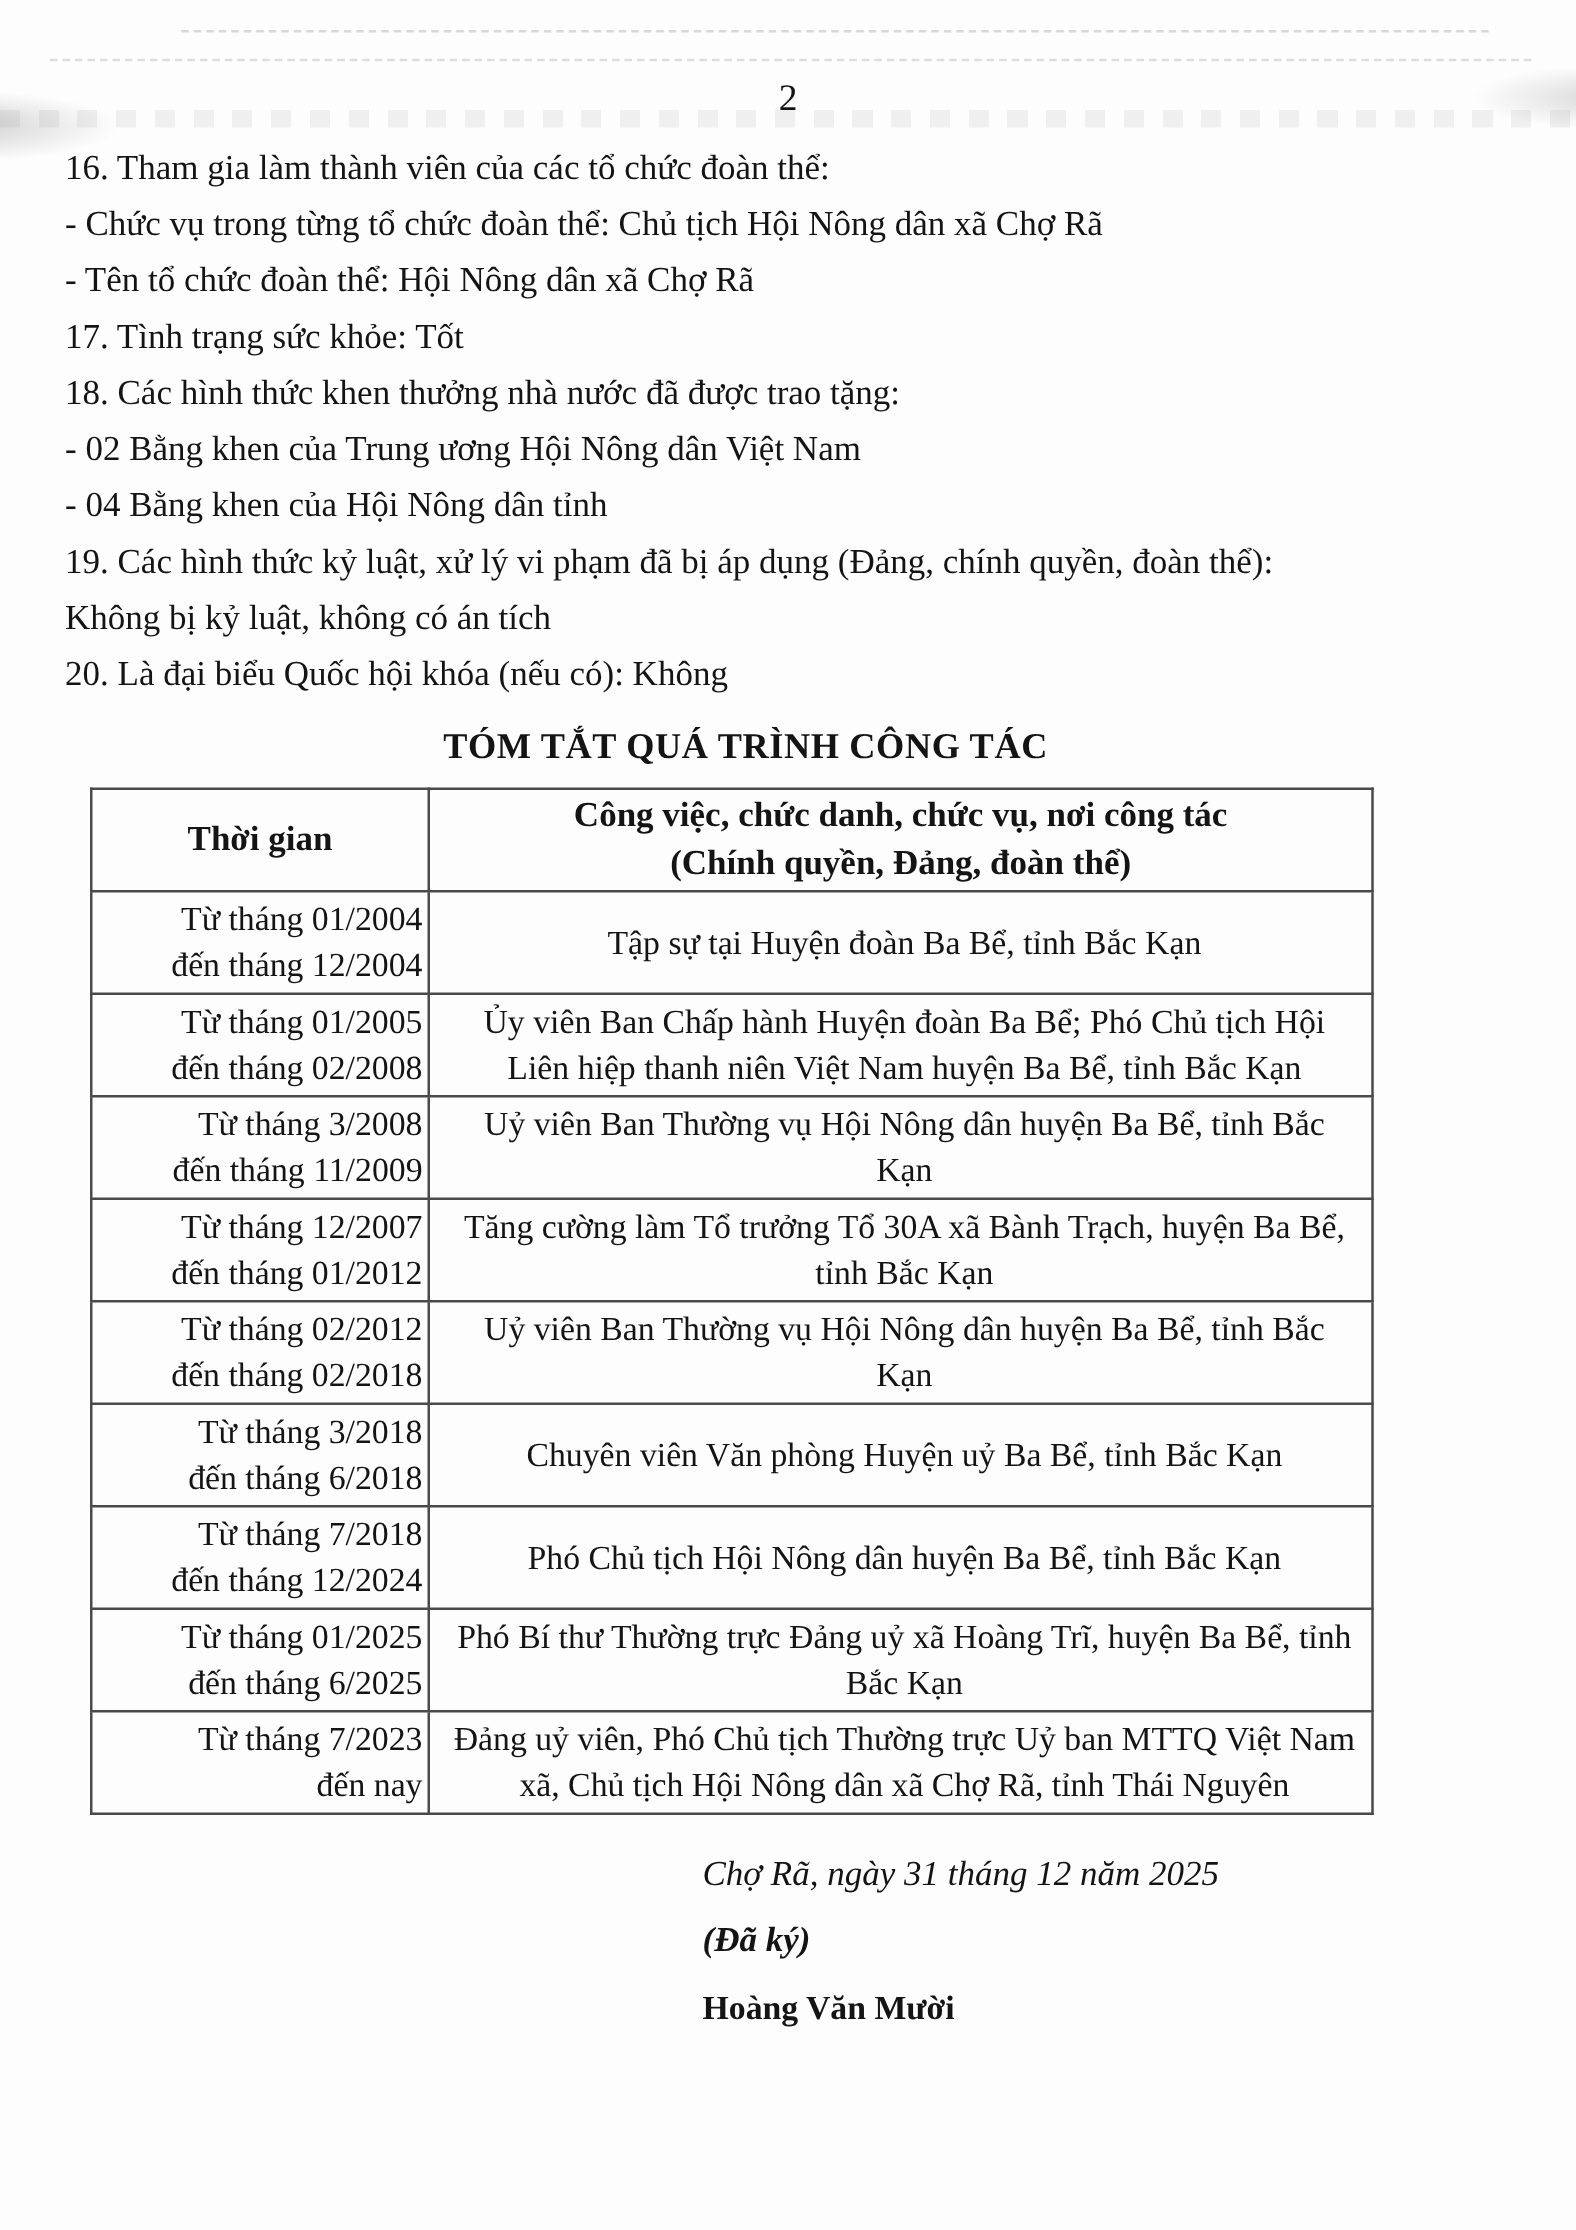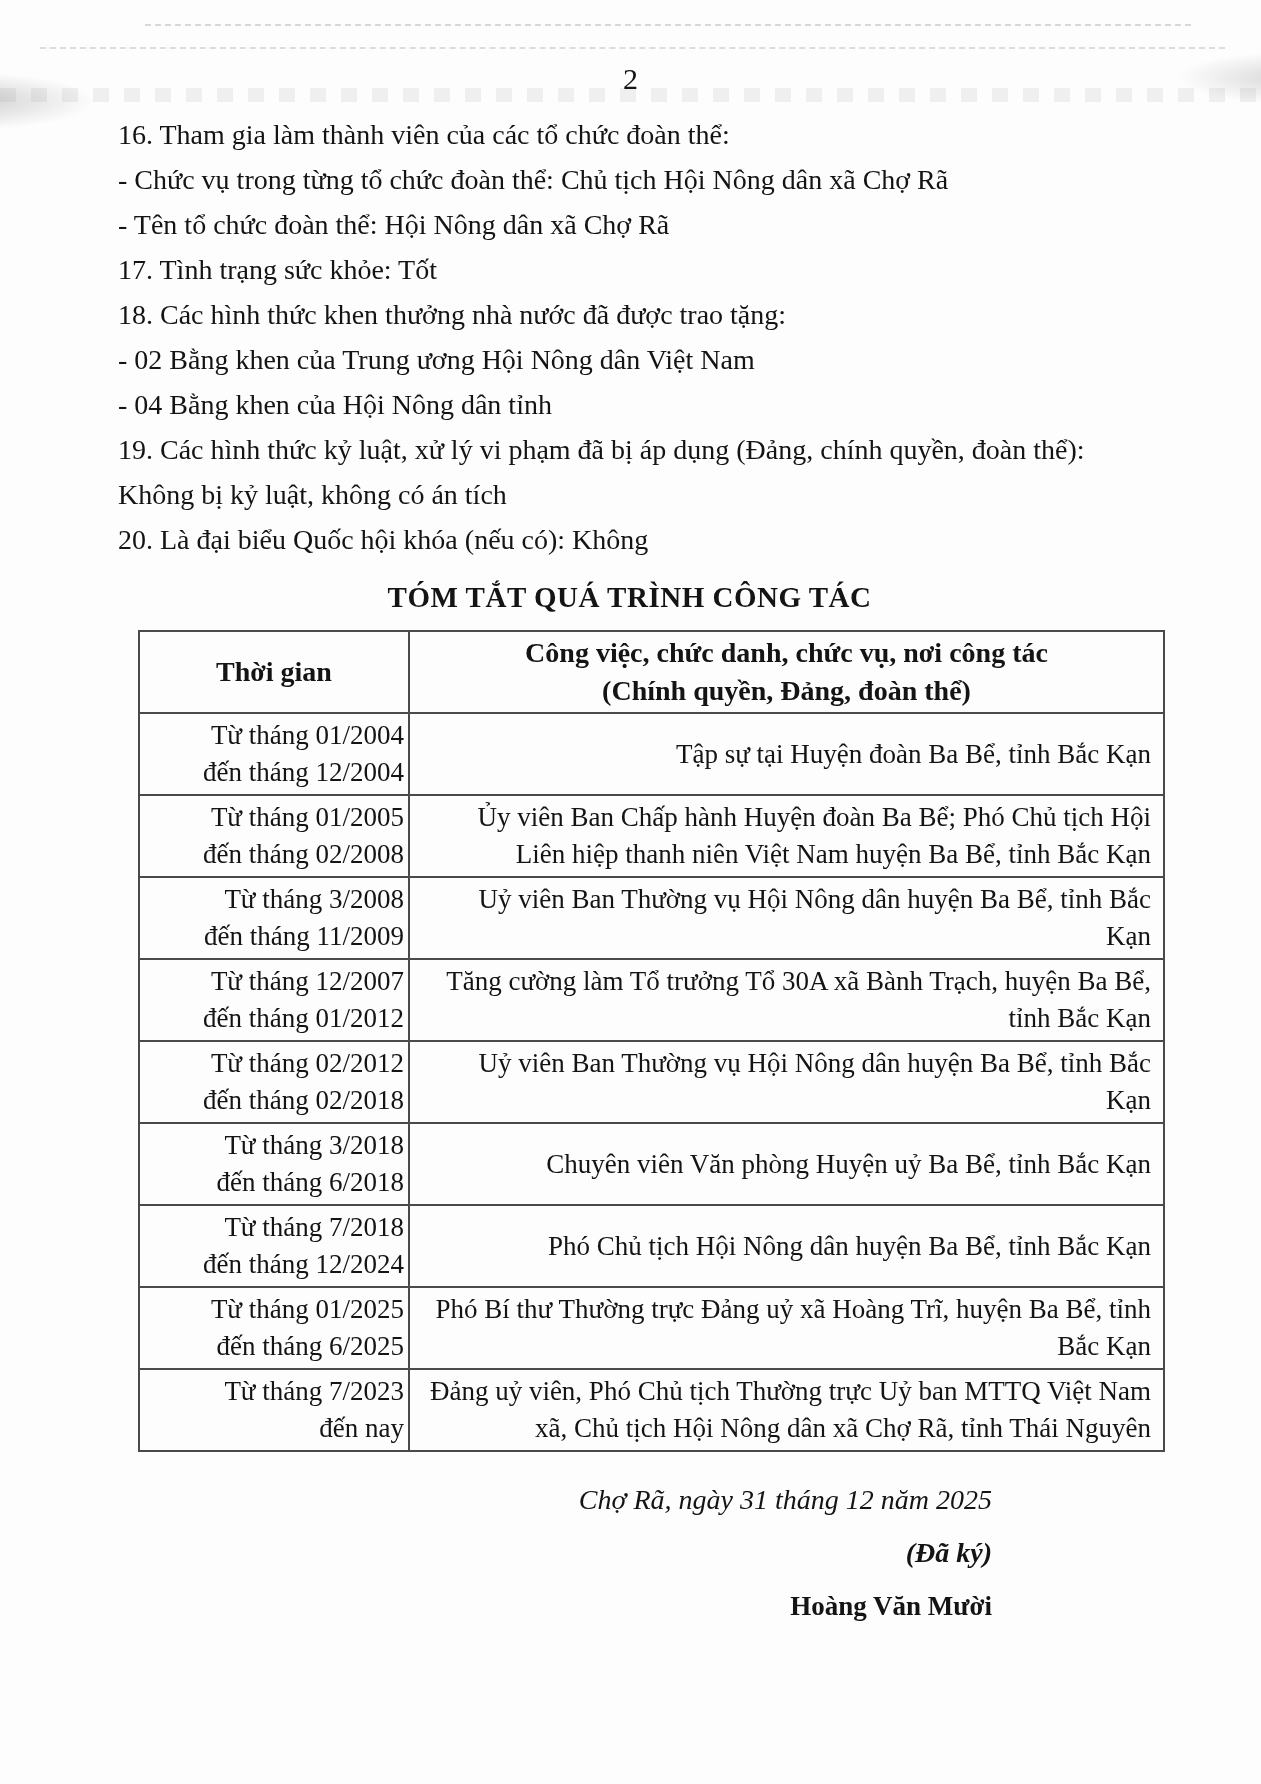--- a/index.html
+++ b/index.html
@@ -23,21 +23,21 @@
   .smudge-right { top: 52px; right: -26px; width: 110px; height: 52px;
     background: radial-gradient(ellipse at right center, rgba(130,130,130,0.30), rgba(130,130,130,0) 70%); }
 
   .page-number {
     padding-top: 56px;
     text-align: center;
     font-size: 30px;
     line-height: 46px;
     position: relative;
   }
-  .content { margin: 10px 120px 0 118px; position: relative; }
+  .content { margin: 10px 120px 0 52px; position: relative; }
   .para { font-size: 28px; line-height: 45px; white-space: nowrap; }
   .doc-title {
     margin-top: 12px;
     text-align: center;
     font-weight: bold;
     font-size: 29px;
     line-height: 46px;
     letter-spacing: 0.5px;
   }
   table.history {
@@ -55,26 +55,26 @@
   table.history th {
     font-weight: bold;
     text-align: center;
     font-size: 28px;
     line-height: 38px;
     padding: 2px 6px;
     vertical-align: middle;
   }
   table.history td { height: 76px; vertical-align: middle; line-height: 37px; }
   td.cell-time { text-align: right; padding: 2px 4px; }
-  td.cell-job  { text-align: right; padding: 2px 12px 2px 18px; }
+  td.cell-job  { text-align: center; padding: 2px 12px 2px 18px; }
 
   .signature {
     width: 430px;
     margin: 26px 0 4px 562px;
-    text-align: right;
+    text-align: left;
     font-size: 28px;
   }
   .sig-date { font-style: italic; line-height: 44px; white-space: nowrap; }
   .sig-signed { font-style: italic; font-weight: bold; line-height: 44px; margin-top: 9px; }
   .sig-name { font-weight: bold; font-size: 27px; line-height: 44px; margin-top: 9px; }
 </style>
 </head>
 <body>
 
 <div class="page">

